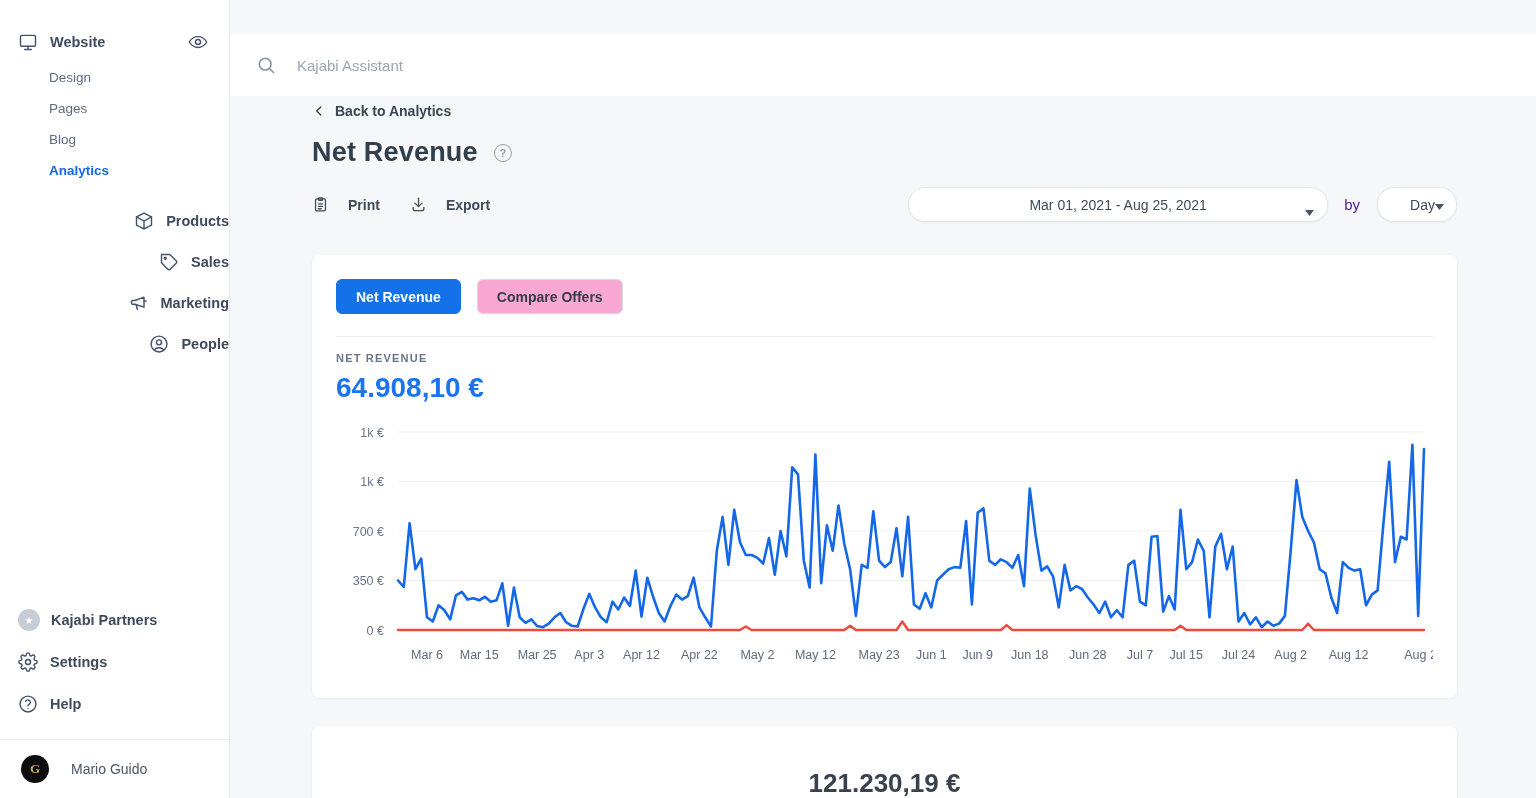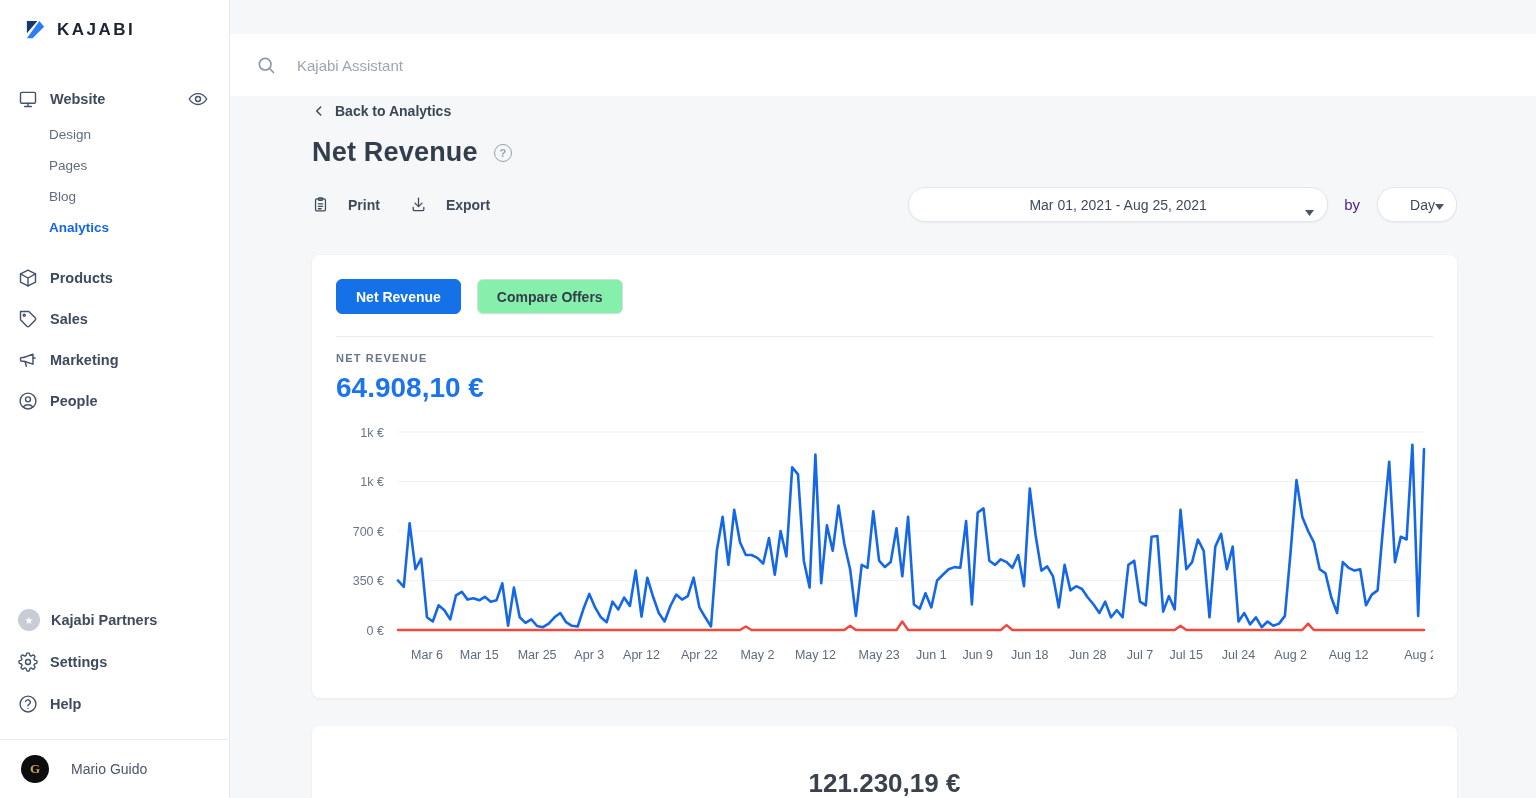--- a/index.html
+++ b/index.html
@@ -16,21 +16,21 @@
   .nav-row { position: relative; display: flex; align-items: center; height: 36px; padding-left: 18px;
              cursor: pointer; }
   .nav-row .icon { width: 20px; height: 20px; margin-right: 12px; flex: 0 0 20px; }
   .nav-label { font-size: 14.5px; font-weight: 700; color: #3e4a5e; }
   .eye-btn { position: absolute; right: 21px; top: 8px; width: 20px; height: 20px; cursor: pointer; }
   .subnav { padding: 2px 0 6px 0; }
   .subnav-item { height: 31px; line-height: 31px; padding-left: 49px; font-size: 13.5px;
                  color: #5f6c80; cursor: pointer; }
   .subnav-item.active { color: #1468e8; font-weight: 700; }
   .nav-group { margin-top: 8px; }
-  .nav-group .nav-row { height: 41px; }
+  .nav-group .nav-row { height: 41px; justify-content: flex-end; }
   .sidebar-spacer { flex: 1; }
   .side-footer .nav-row { height: 42px; }
   .badge-circle { width: 22px; height: 22px; border-radius: 50%; background: #c7cdd5; color: #fff;
                   font-size: 10px; display: flex; align-items: center; justify-content: center;
                   margin-right: 11px; flex: 0 0 22px; }
   .side-divider { border: none; border-top: 1px solid #e9ecef; margin: 14px 0 0 0; }
   .user-row { display: flex; align-items: center; height: 58px; padding-left: 21px; cursor: pointer; }
   .avatar { width: 28px; height: 28px; border-radius: 50%; background: #0d0d0f; color: #c9a34e;
             font-size: 13px; font-weight: 700; display: flex; align-items: center; justify-content: center;
             margin-right: 14px; font-family: "Liberation Serif", serif; }
@@ -68,21 +68,21 @@
   .date-select .caret { position: absolute; right: 13px; top: 15px; }
   .by-label { font-size: 15px; color: #4c1d95; margin: 0 17px 0 16px; }
   .interval-select { width: 80px; padding: 0 12px; justify-content: flex-end; }
 
   .card { background: #fff; border-radius: 8px; box-shadow: 0 1px 3px rgba(20,30,50,.06);
           margin-top: 33px; padding: 24px; }
   .tabs { display: flex; gap: 16px; }
   .tab { height: 35px; padding: 0 19px; border-radius: 6px; font-family: "Liberation Sans", sans-serif;
          font-size: 14px; font-weight: 700; cursor: pointer; }
   .tab.active { background: #1471e8; border: 1px solid #1471e8; color: #fff; }
-  .tab.inactive { background: #86efac; border: 1px solid #d8dde3; color: #333d4a;
+  .tab.inactive { background: #f9a8d4; border: 1px solid #d8dde3; color: #333d4a;
                   box-shadow: 0 1px 2px rgba(20,30,50,.05); }
   .card-divider { border: none; border-top: 1px solid #e9ecef; margin: 22px 0 0 0; }
   .metric-label { margin-top: 15px; font-size: 11px; font-weight: 700; letter-spacing: 1.2px;
                   color: #67758a; }
   .metric-value { margin-top: 8px; font-size: 28px; font-weight: 700; color: #1b74ec; }
   .chart-wrap { margin-top: 14px; }
   .ytick { font-family: "Liberation Sans", sans-serif; font-size: 12.5px; fill: #68768c; }
   .xtick { font-family: "Liberation Sans", sans-serif; font-size: 12.5px; fill: #5d6b7d; }
 
   .card-alltime { margin-top: 28px; height: 170px; text-align: center; padding-top: 30px; }
@@ -90,27 +90,20 @@
   .alltime-value { margin-top: 12px; font-size: 26px; font-weight: 700; color: #39424d; }
 
   .icon svg, svg.icon { display: block; }
 </style>
 </head>
 <body>
 
 <div class="app">
 
   <aside class="sidebar">
-    <div class="logo">
-      <svg class="icon" width="23" height="23" viewBox="0 0 24 24">
-        <polygon points="3,3 14,3 3,16" fill="#16386e"></polygon>
-        <polygon points="3,21 16,3 21,9 9,21" fill="#2b7df5"></polygon>
-      </svg>
-      <span class="logo-text">KAJABI</span>
-    </div>
 
     <nav class="nav">
       <div class="nav-row">
         <svg class="icon" viewBox="0 0 24 24" fill="none" stroke="#44526b" stroke-width="1.7" stroke-linecap="round" stroke-linejoin="round">
           <rect x="3" y="4" width="18" height="13" rx="1.5"></rect>
             <path d="M8 21h8M12 17v4"></path>
         </svg>
         <span class="nav-label">Website</span>
         <span class="eye-btn">
           <svg viewBox="0 0 24 24" fill="none" stroke="#44526b" stroke-width="1.7" stroke-linecap="round" stroke-linejoin="round" width="20" height="20">

